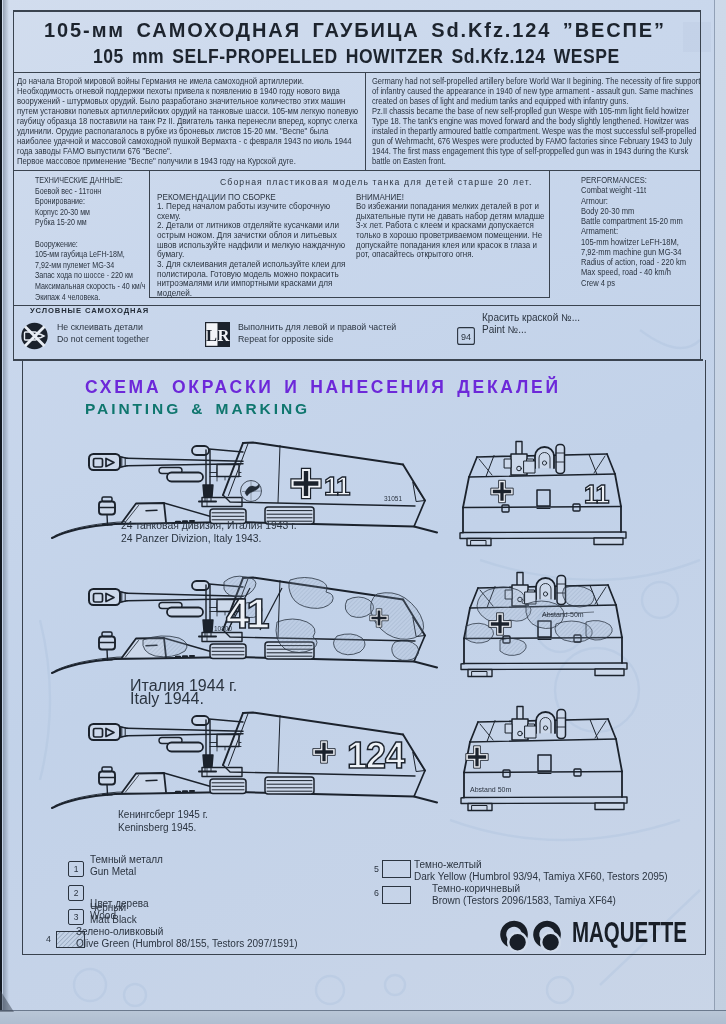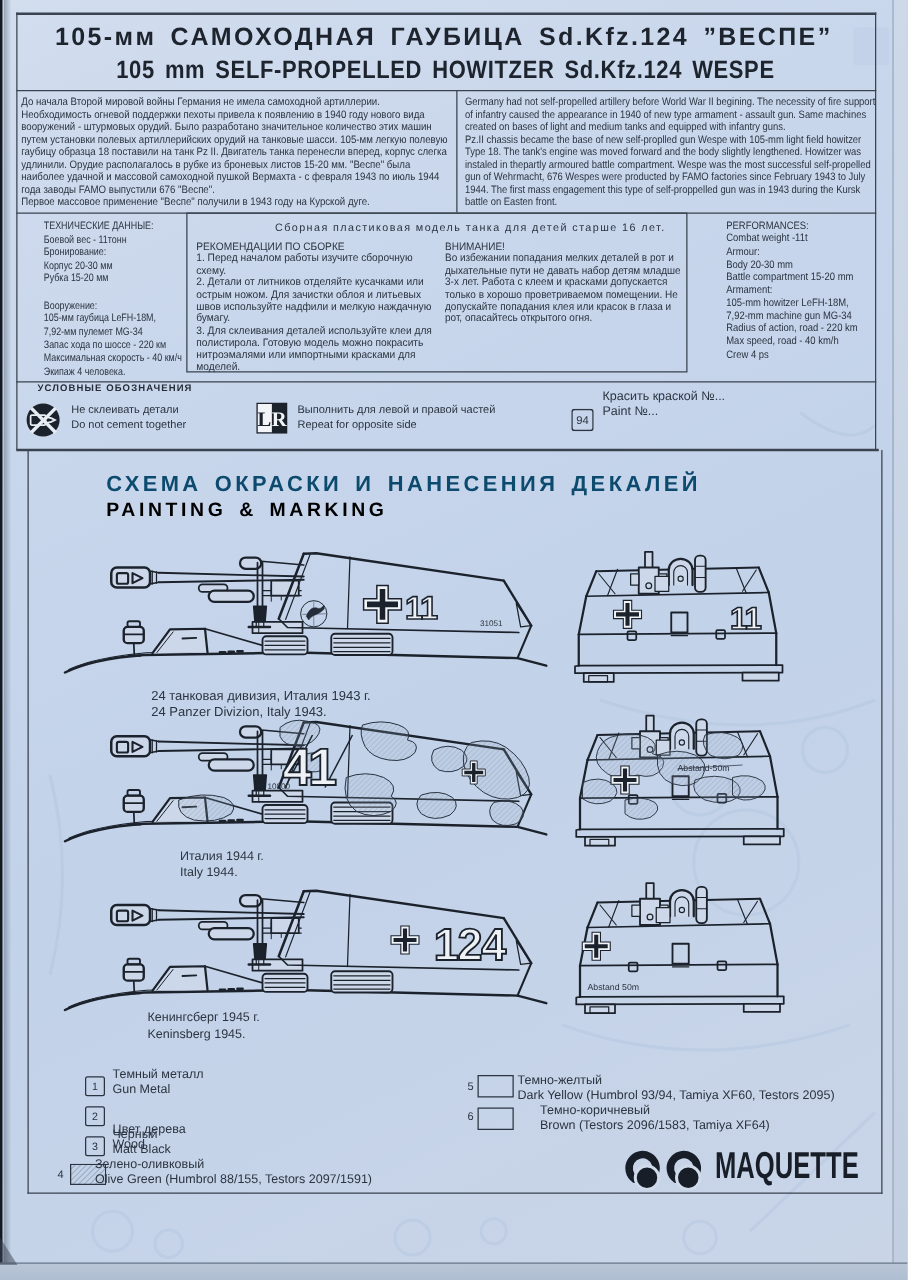--- a/index.html
+++ b/index.html
@@ -53,29 +53,29 @@
 <div class="abs" style="left:44px;top:18.5px;font-size:20px;font-weight:bold;color:#1d242e;letter-spacing:1.9px;word-spacing:4px;white-space:nowrap">105-мм САМОХОДНАЯ ГАУБИЦА Sd.Kfz.124 ”ВЕСПЕ”</div>
 
 <div class="abs" style="left:93px;top:44.5px;font-size:20px;font-weight:bold;color:#1d242e;letter-spacing:0.6px;word-spacing:3px;white-space:nowrap;transform:scaleX(0.878);transform-origin:0 0">105 mm SELF-PROPELLED HOWITZER Sd.Kfz.124 WESPE</div>
 
 <div class="t" style="left:17px;top:75.5px;transform:scaleX(0.90);transform-origin:0 0">До начала Второй мировой войны Германия не имела самоходной артиллерии.<br>Необходимость огневой поддержки пехоты привела к появлению в 1940 году нового вида<br>вооружений - штурмовых орудий. Было разработано значительное количество этих машин<br>путем установки полевых артиллерийских орудий на танковые шасси. 105-мм легкую полевую<br>гаубицу образца 18 поставили на танк Pz II. Двигатель танка перенесли вперед, корпус слегка<br>удлинили. Орудие располагалось в рубке из броневых листов 15-20 мм. "Веспе" была<br>наиболее удачной и массовой самоходной пушкой Вермахта - с февраля 1943 по июль 1944<br>года заводы FAMO выпустили 676 "Веспе".<br>Первое массовое применение "Веспе" получили в 1943 году на Курской дуге.</div>
 
 <div class="t" style="left:372px;top:75.5px;transform:scaleX(0.877);transform-origin:0 0">Germany had not self-propelled artillery before World War II begining. The necessity of fire support<br>of infantry caused the appearance in 1940 of new type armament - assault gun. Same machines<br>created on bases of light and medium tanks and equipped with infantry guns.<br>Pz.II chassis became the base of new self-proplled gun Wespe with 105-mm light field howitzer<br>Type 18. The tank's engine was moved forward and the body slightly lengthened. Howitzer was<br>instaled in thepartly armoured battle compartment. Wespe was the most successful self-propelled<br>gun of Wehrmacht, 676 Wespes were producted by FAMO factories since February 1943 to July<br>1944. The first mass  engagement this type of self-proppelled gun was in 1943 during the Kursk<br>battle on Easten front.</div>
 
 <div class="t" style="left:35px;top:175px;line-height:10.6px;transform:scaleX(0.83);transform-origin:0 0">ТЕХНИЧЕСКИЕ ДАННЫЕ:<br>Боевой вес - 11тонн<br>Бронирование:<br>Корпус 20-30 мм<br>Рубка 15-20 мм<br>&nbsp;<br>Вооружение:<br>105-мм гаубица LeFH-18M,<br>7,92-мм пулемет MG-34<br>Запас хода по шоссе - 220 км<br>Максимальная скорость -  40 км/ч<br>Экипаж 4 человека.</div>
 
-<div class="t" style="left:220px;top:176.5px;letter-spacing:1.15px">Сборная пластиковая модель танка для детей старше 16 лет.</div>
+<div class="t" style="left:220px;top:176.5px;letter-spacing:1.15px">Сборная пластиковая модель танка для детей старше 20 лет.</div>
 
 <div class="t" style="left:157px;top:192.5px;line-height:9.65px;transform:scaleX(0.95);transform-origin:0 0">РЕКОМЕНДАЦИИ ПО СБОРКЕ<br>1. Перед началом работы изучите сборочную<br>схему.<br>2. Детали от литников отделяйте кусачками или<br>острым ножом. Для зачистки облоя и литьевых<br>швов используйте надфили и мелкую наждачную<br>бумагу.<br>3. Для склеивания деталей используйте клеи для<br>полистирола. Готовую модель можно покрасить<br>нитроэмалями или импортными красками для<br>моделей.</div>
 
 <div class="t" style="left:356px;top:192.5px;line-height:9.65px;transform:scaleX(0.93);transform-origin:0 0">ВНИМАНИЕ!<br>Во избежании попадания мелких деталей в рот и<br>дыхательные пути не давать набор детям младше<br>3-х лет. Работа с клеем и красками допускается<br>только в хорошо проветриваемом помещении. Не<br>допускайте попадания клея или красок в глаза и<br>рот, опасайтесь открытого огня.</div>
 
 <div class="t" style="left:581px;top:175px;line-height:10.25px;transform:scaleX(0.88);transform-origin:0 0">PERFORMANCES:<br>Combat weight -11t<br>Armour:<br>Body 20-30 mm<br>Battle compartment 15-20 mm<br>Armament:<br>105-mm howitzer LeFH-18M,<br>7,92-mm machine gun MG-34<br>Radius of action, road - 220 km<br>Max speed, road -  40 km/h<br>Crew 4 ps</div>
 
-<div class="abs" style="left:30px;top:306px;font-size:7.6px;font-weight:bold;letter-spacing:0.9px;color:#242d38">УСЛОВНЫЕ ОБОЗНАЧЕНИЯ</div>
+<div class="abs" style="left:30px;top:306px;font-size:7.6px;font-weight:bold;letter-spacing:0.9px;color:#242d38">УСЛОВНЫЕ САМОХОДНАЯ</div>
 
 <svg class="abs" style="left:20px;top:321px" width="29" height="30" viewBox="0 0 29 30">
 <circle cx="14.5" cy="15" r="13.2" fill="#1b222c"></circle>
 <g stroke="#e8edf4" stroke-width="2.8" stroke-linecap="butt">
       <path d="M5,5.5 L24.5,25"></path>
       <path d="M24.5,5.5 L5,25"></path>
     </g>
 <g fill="none" stroke="#e8edf4" stroke-width="1.4">
 <rect x="4.5" y="11" width="12" height="8" rx="1"></rect>
 <path d="M16.5,12.5 L21,13.5 L24,15 L21,16.5 L16.5,17.5"></path>
@@ -90,23 +90,23 @@
 <text x="18.4" y="19" font-family="Liberation Serif" font-size="16.5px" font-weight="bold" fill="#f2f4f8" text-anchor="middle">R</text>
 </svg>
 <div class="t" style="left:238px;top:322px;line-height:11.5px;font-size:8.8px">Выполнить для левой и правой частей<br>Repeat for opposite side</div>
 
 <svg class="abs" style="left:457px;top:327px" width="18" height="18" viewBox="0 0 18 18">
 <rect x="0.6" y="0.6" width="16.8" height="16.8" rx="2" fill="none" stroke="#2b3440" stroke-width="1.1"></rect>
 <text x="9" y="12.5" font-size="9px" fill="#2b3440" text-anchor="middle" font-family="Liberation Sans">94</text>
 </svg>
 <div class="t" style="left:482px;top:312px;line-height:11.5px;font-size:10px">Красить краской №...<br>Paint №...</div>
 
-<div class="abs" style="left:85px;top:377px;font-size:17.5px;font-weight:bold;color:#0c4a6e;letter-spacing:2.75px;word-spacing:3px;white-space:nowrap">СХЕМА ОКРАСКИ И НАНЕСЕНИЯ ДЕКАЛЕЙ</div>
-
-<div class="abs" style="left:85px;top:400px;font-size:15.5px;font-weight:bold;color:#000000;letter-spacing:2.9px;word-spacing:3px;white-space:nowrap">PAINTING &amp; MARKING</div>
+<div class="abs" style="left:85px;top:377px;font-size:17.5px;font-weight:bold;color:#6d28d9;letter-spacing:2.75px;word-spacing:3px;white-space:nowrap">СХЕМА ОКРАСКИ И НАНЕСЕНИЯ ДЕКАЛЕЙ</div>
+
+<div class="abs" style="left:85px;top:400px;font-size:15.5px;font-weight:bold;color:#0f766e;letter-spacing:2.9px;word-spacing:3px;white-space:nowrap">PAINTING &amp; MARKING</div>
 
 <svg class="abs" style="left:0;top:0" width="726" height="1024" viewBox="0 0 726 1024">
 <defs>
 <pattern id="hatch" width="3" height="3" patternUnits="userSpaceOnUse" patternTransform="rotate(45)">
 <rect width="3" height="3" fill="rgba(165,182,205,0.18)"></rect>
 <line x1="0" y1="0" x2="0" y2="3" stroke="rgba(70,92,120,0.38)" stroke-width="0.6"></line>
 </pattern>
 
 <g id="side" fill="none" stroke="#1b222c" stroke-linecap="round" stroke-linejoin="round">
 
@@ -305,23 +305,23 @@
 
 <g transform="translate(460,700)">
 <use href="#rear"></use>
 
 <use href="#cross" transform="translate(17,57) scale(0.8)"></use>
 
 <text x="10" y="92" font-family="Liberation Sans" font-size="7" fill="#2b3440">Abstand 50m</text>
 </g>
 </svg>
 
-<div class="t" style="left:121px;top:551px;line-height:13px;font-size:10.4px">24 танковая дивизия, Италия 1943 г.<br>24 Panzer Divizion, Italy 1943.</div>
-
-<div class="t" style="left:144px;top:679px;line-height:13px;font-size:10px">Италия 1944 г.<br>Italy 1944.</div>
+<div class="t" style="left:121px;top:519px;line-height:13px;font-size:10.4px">24 танковая дивизия, Италия 1943 г.<br>24 Panzer Divizion, Italy 1943.</div>
+
+<div class="t" style="left:130px;top:679px;line-height:13px;font-size:16px">Италия 1944 г.<br>Italy 1944.</div>
 
 <div class="t" style="left:118px;top:808px;line-height:13px;font-size:10px">Кенингсберг 1945 г.<br>Keninsberg 1945.</div>
 
 <div class="abs" style="left:68px;top:861px;width:14px;height:14px;border:1.2px solid #2b3440;border-radius:2px;font-size:8.5px;color:#2b3440;text-align:center;line-height:14px">1</div>
 <div class="t" style="left:90px;top:854px;line-height:12.2px;font-size:10px">Темный металл<br>Gun Metal</div>
 
 <div class="abs" style="left:68px;top:885px;width:14px;height:14px;border:1.2px solid #2b3440;border-radius:2px;font-size:8.5px;color:#2b3440;text-align:center;line-height:14px">2</div>
 <div class="t" style="left:90px;top:898px;line-height:12.2px;font-size:10px">Цвет дерева<br>Wood</div>
 
 <div class="abs" style="left:68px;top:909px;width:14px;height:14px;border:1.2px solid #2b3440;border-radius:2px;font-size:8.5px;color:#2b3440;text-align:center;line-height:14px">3</div>

